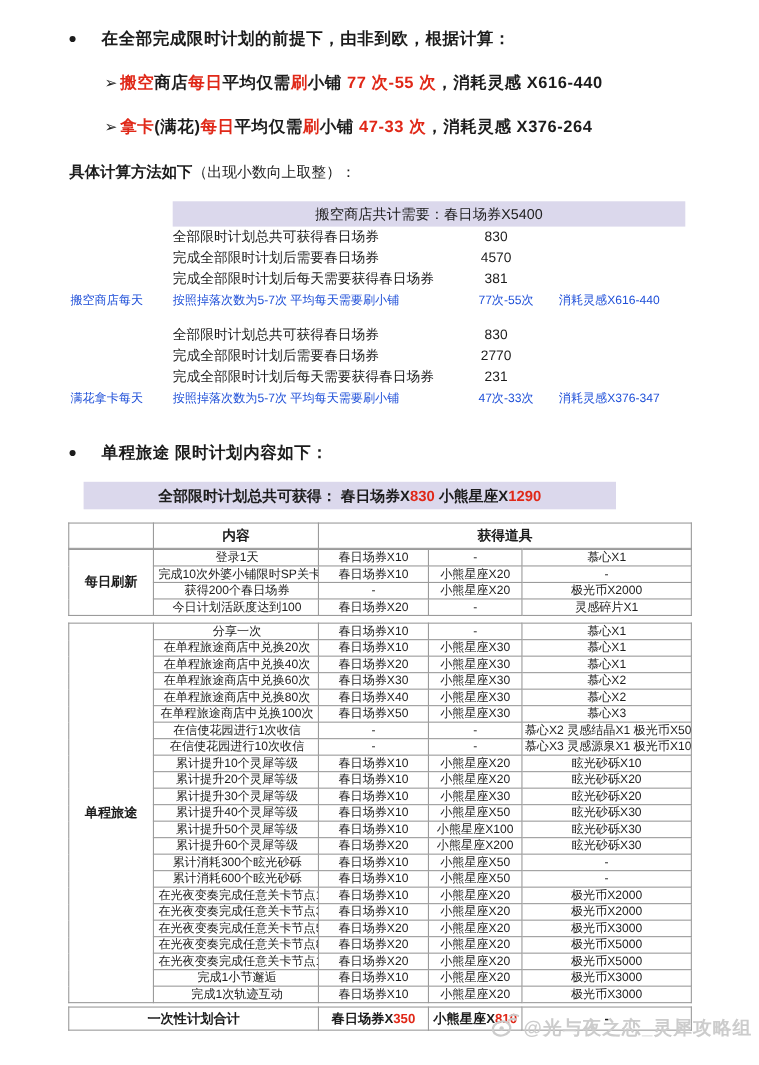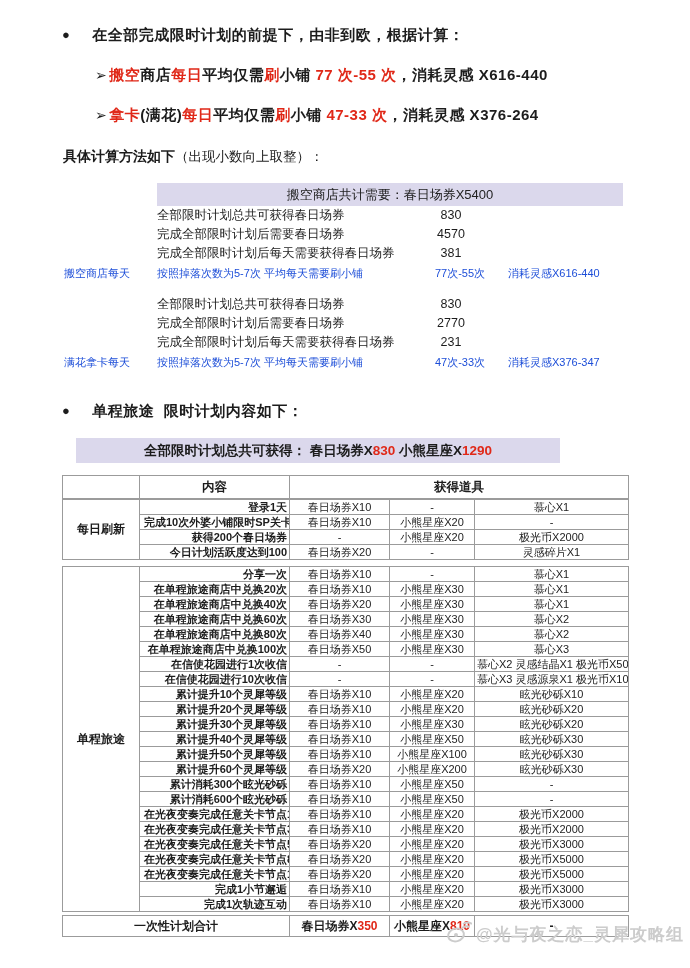--- a/index.html
+++ b/index.html
@@ -29,21 +29,21 @@
   .red-row .times { text-align:center; }
   .banner {
     margin:17px 0 0 76px; width:484px; background:#dbd8ec; text-align:center;
     font-size:13.5px; font-weight:bold; padding:4px 0 3px 0;
   }
   .main { margin:12px 0 0 62px; width:566px; }
   table { border-collapse:collapse; table-layout:fixed; width:566px; }
   td { border:1px solid #9b9b9b; overflow:hidden; white-space:nowrap; }
   .hdr td { font-weight:bold; font-size:12.5px; height:20px; text-align:center; background:#fff; }
   .sec td { font-size:11px; height:14px; line-height:13px; text-align:center; padding:0 2px; }
-  .sec td.c-content { text-align:right; padding-left:4px;font-weight:bold; }
+  .sec td.c-content { text-align:center; padding-left:4px; }
   .sec td.group { font-weight:bold; font-size:12px; text-align:center; white-space:normal; }
   .total-table { margin-top:3px; }
   .total-table td { font-weight:bold; font-size:12px; height:18px; text-align:center; }
   .gap6 { height:6px; }
   .watermark {
     position:absolute; right:6px; bottom:20px; display:flex; align-items:center; gap:4px;
     color:#cccccc; font-size:17px; font-weight:bold; letter-spacing:1px;
   }
 </style>
 </head>
@@ -107,21 +107,21 @@
       <span></span>
     </div>
 </div>
 <div class="red-row">
   <span>满花拿卡每天</span>
   <span>按照掉落次数为5-7次 平均每天需要刷小铺</span>
   <span class="times">47次-33次</span>
   <span>消耗灵感X376-347</span>
 </div>
 
-<div class="b-line" style="margin-top:30px;font-family:Liberation Mono, monospace;">
+<div class="b-line" style="margin-top:30px;">
   <span class="dot">●</span><span>单程旅途 限时计划内容如下：</span>
 </div>
 
 <div class="banner">
   <span>全部限时计划总共可获得： 春日场券X</span><span class="red">830</span><span> 小熊星座X</span><span class="red">1290</span>
 </div>
 
 <div class="main">
   <table class="hdr">
     <colgroup>

